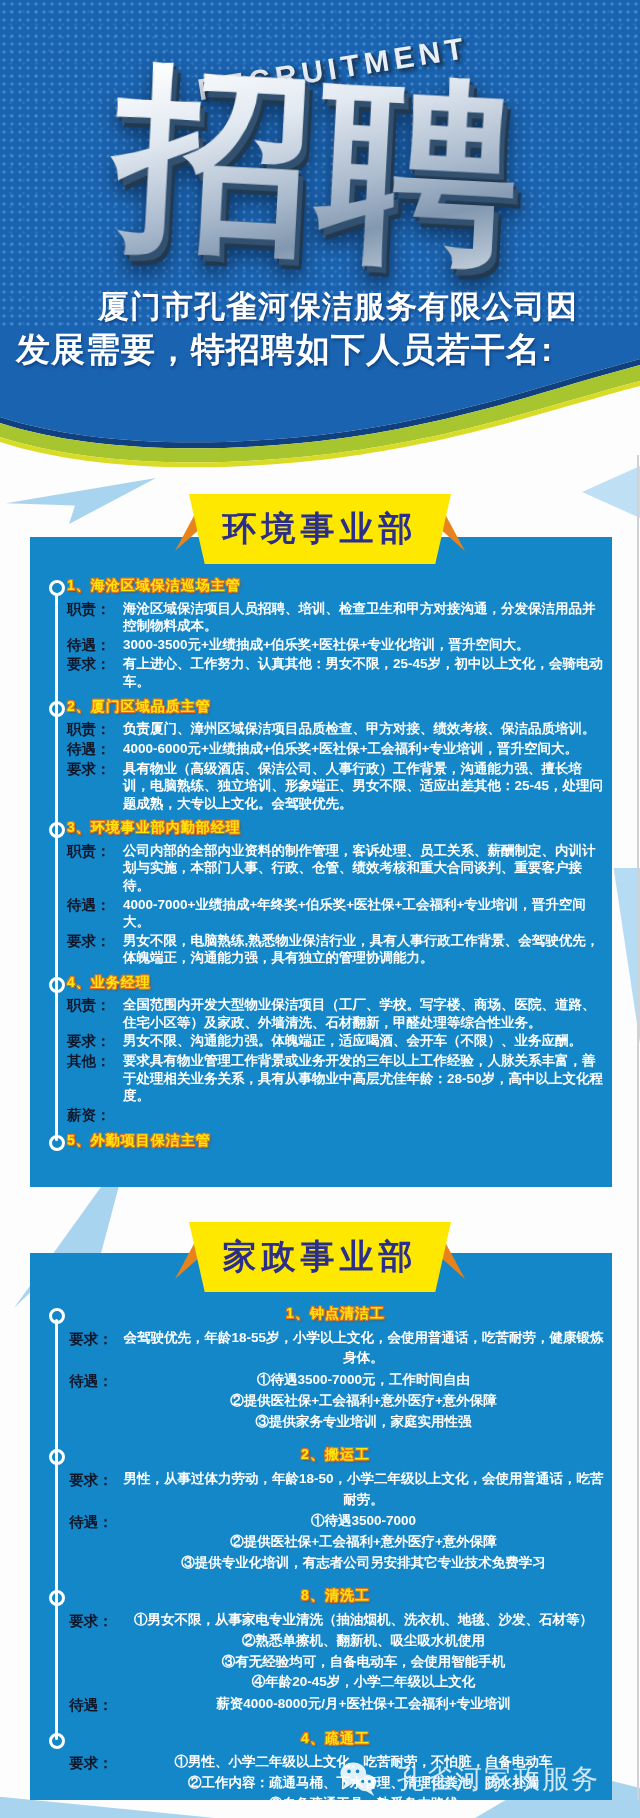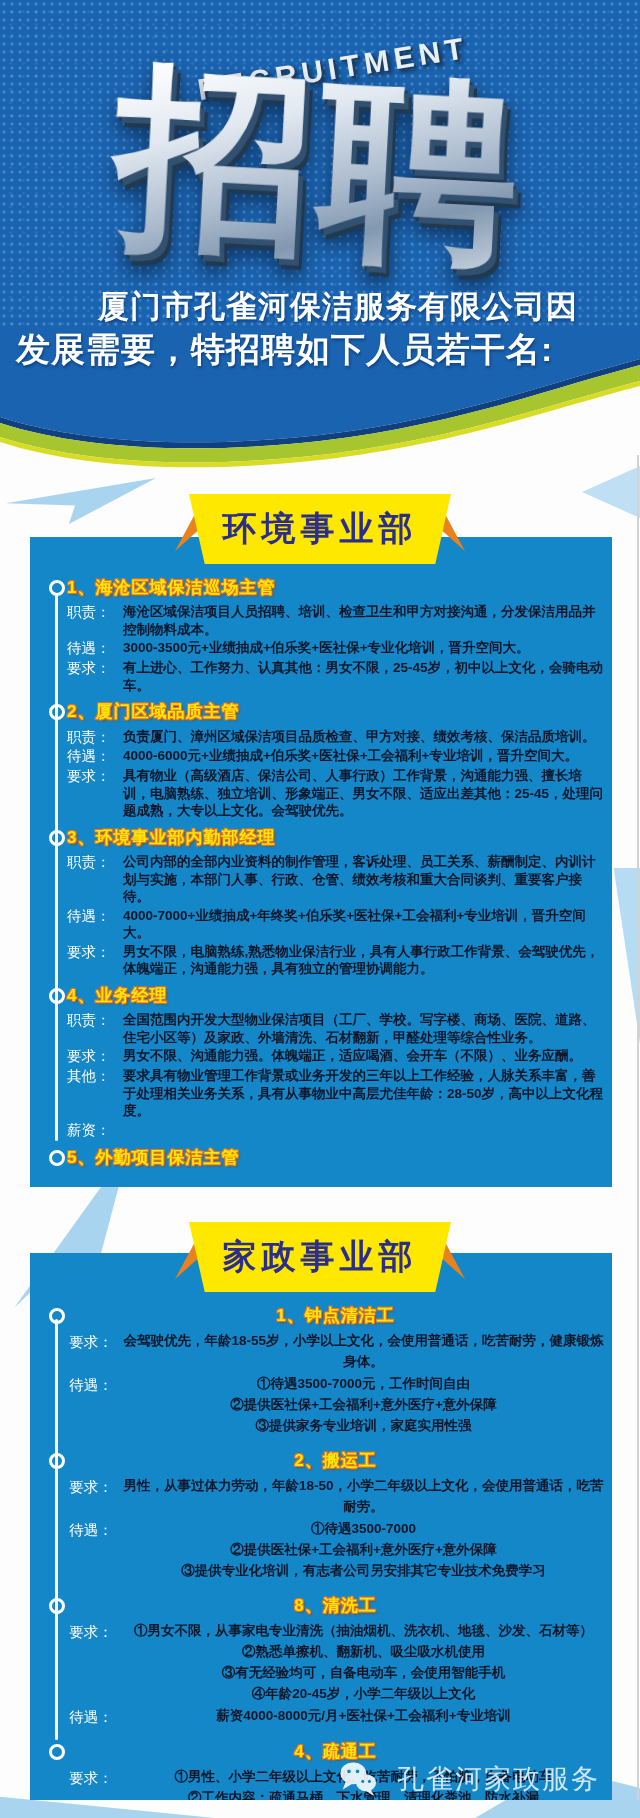--- a/index.html
+++ b/index.html
@@ -78,27 +78,27 @@
   .card-inner{position:relative;}
   .card1 .card-inner{padding:40px 8px 6px 0;}
   .card2 .card-inner{padding:52px 8px 6px 0;}
   .job{position:relative;margin-left:37px;margin-bottom:7px;}
   .card2 .job{margin-bottom:13px;}
   .job-dot{
     position:absolute;left:-18px;top:3px;width:10px;height:10px;
     border:3px solid #ffffff;border-radius:50%;background:transparent;
   }
   .job-title{
-    font-size:17px;font-weight:bold;letter-spacing:1px;line-height:1.25;
+    font-size:14px;font-weight:bold;letter-spacing:1px;line-height:1.25;
     color:#ffe60a;margin-bottom:5px;
     text-shadow:1px 1px 0 #e2751c,-1px 1px 0 #e2751c,1px -1px 0 #e2751c,-1px -1px 0 #e2751c,2px 2px 2px rgba(140,55,0,.55);
   }
   .job-row{display:grid;grid-template-columns:48px 1fr;column-gap:8px;margin-bottom:1px;}
-  .row-label{color:#ffffff;font-weight:normal;font-size:14.5px;line-height:1.3;white-space:nowrap;}
-  .row-text{color:#0f172a;font-weight:bold;font-size:13.5px;line-height:1.3;white-space:pre-line;}
+  .row-label{color:#0f172a;font-weight:bold;font-size:14.5px;line-height:1.3;white-space:nowrap;}
+  .row-text{color:#ffffff;font-weight:bold;font-size:13.5px;line-height:1.3;white-space:pre-line;}
   .card2 .row-text{line-height:1.55;}
   .card2 .row-label{line-height:1.55;}
   
   .wechat-badge{
     position:absolute;right:12px;bottom:2px;display:flex;align-items:center;gap:18px;
     color:rgba(222,239,250,.92);font-size:27px;font-weight:normal;letter-spacing:2px;font-family:Liberation Mono, monospace;
   }
   .wechat-badge svg{display:block;opacity:.88;}
 </style>
 </head>

